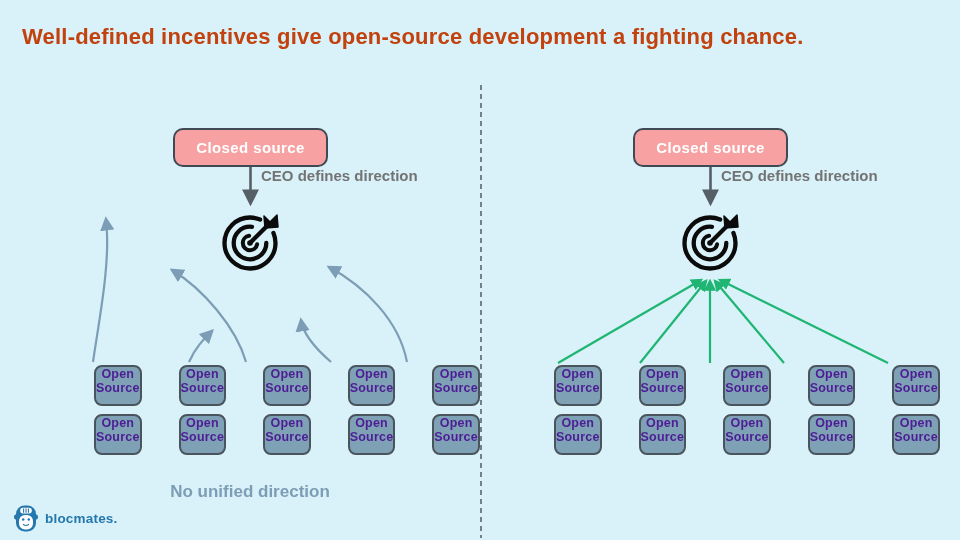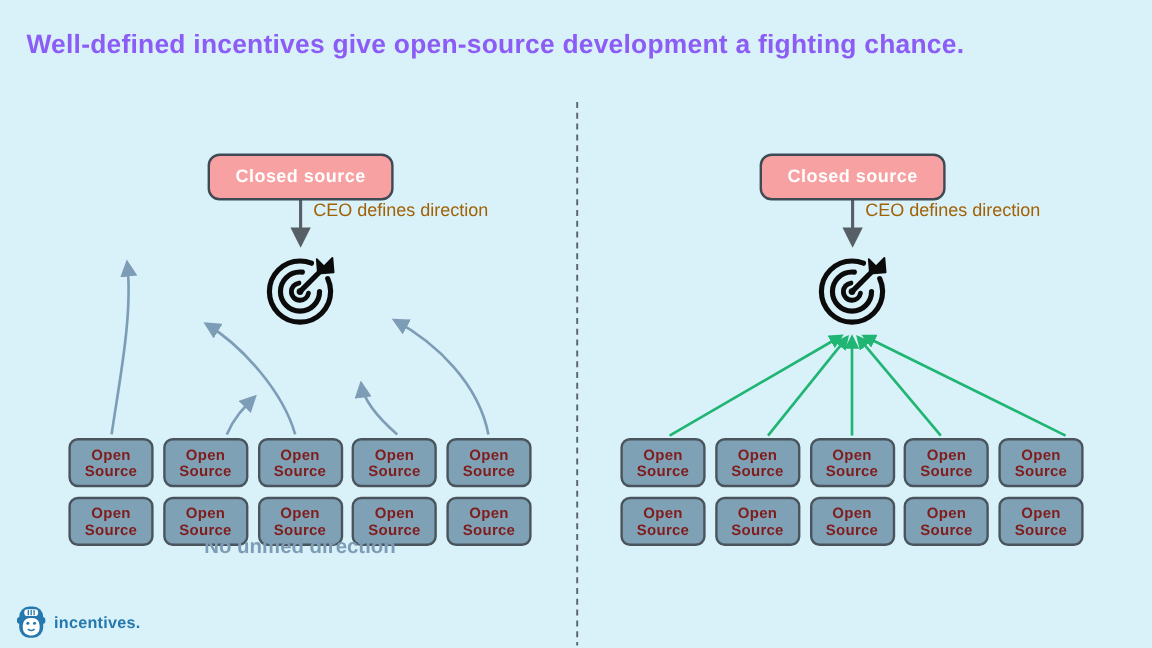--- a/index.html
+++ b/index.html
@@ -4,48 +4,49 @@
 <style>
   html,body{margin:0;padding:0}
   body{
     width:960px;height:540px;position:relative;overflow:hidden;
     background:#d9f1f8;
     font-family:"Liberation Sans",sans-serif;
   }
   .slide{position:absolute;inset:0}
   .title{
     position:absolute;left:22px;top:24px;margin:0;
-    font-size:22px;font-weight:bold;color:#8b5cf6;letter-spacing:.2px;
+    font-size:22px;font-weight:bold;color:#c2410c;letter-spacing:.2px;
   }
   .overlay{position:absolute;left:0;top:0;width:960px;height:540px;pointer-events:none}
   .closed-box{
     position:absolute;width:155px;height:39px;box-sizing:border-box;
     background:#f7a1a2;border:2.5px solid #3e4a54;border-radius:10px;
     display:flex;align-items:center;justify-content:center;
     color:#ffffff;font-weight:bold;font-size:15px;letter-spacing:.4px;margin-top:32px;
   }
   #closed-left{left:173px;top:96px}
   #closed-right{left:633px;top:96px}
-  .ceo-label{position:absolute;color:#a16207;font-size:15px;font-weight:400}
+  .ceo-label{position:absolute;color:#737373;font-size:15px;font-weight:700}
   #ceo-label-left{left:261px;top:167px}
   #ceo-label-right{left:721px;top:167px}
   .box-row{position:absolute;width:386px;display:flex;justify-content:space-between}
   #left-row1{left:57px;top:365px}
   #left-row2{left:57px;top:414px}
   #right-row1{left:517px;top:365px}
   #right-row2{left:517px;top:414px}
   .osbox{
     width:71px;height:41px;box-sizing:border-box;
     background:#7fa1b6;border:2px solid #4a545c;border-radius:8px;
-    display:flex;flex-direction:column;align-items:center;justify-content:center;
-    color:#7f1d1d;font-weight:bold;font-size:12.5px;line-height:1.12;text-align:center;
+    display:flex;flex-direction:column;align-items:center;justify-content:flex-start;
+    color:#4c1d95;font-weight:bold;font-size:12.5px;line-height:1.12;text-align:center;
     letter-spacing:.2px;
+    margin-left:37px;
   }
   .caption{position:absolute;width:386px;text-align:center;font-size:17px;font-weight:bold}
-  #caption-left{left:57px;top:446px;color:#7d9db6}
+  #caption-left{left:57px;top:482px;color:#7d9db6}
   #caption-right{left:517px;top:470px;color:#1fb573}
   .logo{position:absolute;left:14px;top:504px;display:flex;align-items:center;gap:7px}
   .logo-text{color:#2478ad;font-weight:bold;font-size:13.5px;letter-spacing:.2px}
 </style>
 </head>
 <body>
 
 <div class="slide">
 
   <h1 class="title">Well-defined incentives give open-source development a fighting chance.</h1>
@@ -206,16 +207,16 @@
       <rect x="2" y="1.5" width="20" height="26" rx="8.5" fill="#2478ad"></rect>
       <rect x="6.2" y="3.8" width="11.6" height="5.6" rx="2.6" fill="#ffffff"></rect>
       <line x1="9.6" y1="4.4" x2="9.6" y2="8.8" stroke="#2478ad" stroke-width="1.1"></line>
       <line x1="12" y1="4.4" x2="12" y2="8.8" stroke="#2478ad" stroke-width="1.1"></line>
       <line x1="14.4" y1="4.4" x2="14.4" y2="8.8" stroke="#2478ad" stroke-width="1.1"></line>
       <rect x="5" y="11" width="14" height="14.5" rx="6" fill="#ffffff"></rect>
       <circle cx="9.2" cy="15.4" r="1.25" fill="#2478ad"></circle>
       <circle cx="14.8" cy="15.4" r="1.25" fill="#2478ad"></circle>
       <path d="M9.5 20.5 q2.5 2 5 0" fill="none" stroke="#2478ad" stroke-width="1.2" stroke-linecap="round"></path>
     </svg>
-    <span class="logo-text">incentives.</span>
+    <span class="logo-text">blocmates.</span>
   </div>
 
 </div>
 
 </body></html>

